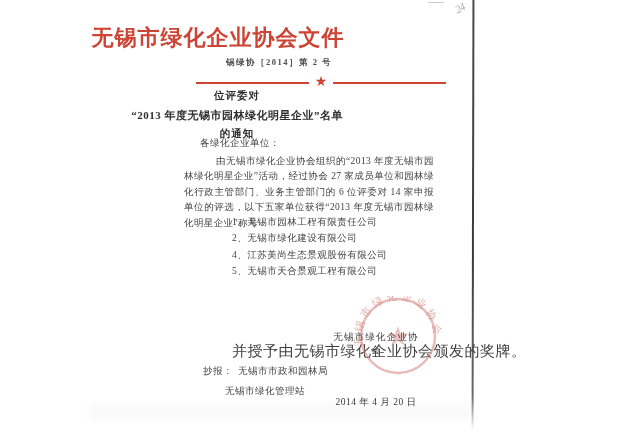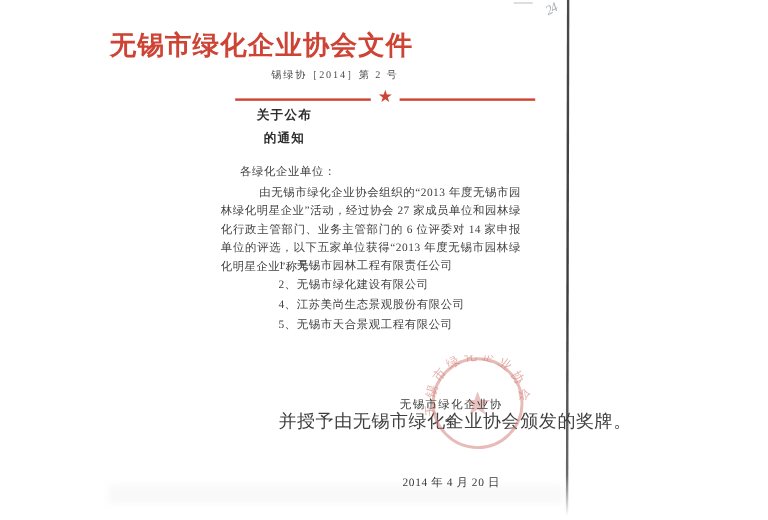--- a/index.html
+++ b/index.html
@@ -16,21 +16,21 @@
     position:absolute;left:455px;top:2px;color:#9aa0a6;font-size:11px;
     font-style:italic;transform:rotate(-28deg);letter-spacing:-1px;opacity:.85;
   }
   .artifact-line{position:absolute;left:428px;top:2px;width:16px;height:1px;background:#c9c9c9;}
   .red-title{
     position:absolute;left:1px;top:23px;width:434px;margin:0;text-align:center;
     font-size:22px;font-weight:bold;letter-spacing:1px;
   }
   .doc-number{
     position:absolute;left:0;top:57px;width:558px;text-align:center;
-    font-size:8.5px;color:#4c4c4c;letter-spacing:1.5px;
+    font-size:8.5px;color:#4c4c4c;letter-spacing:1.5px;font-weight:bold;
   }
   .divider{
     position:absolute;left:196px;top:74px;width:250px;height:18px;
     display:flex;align-items:center;justify-content:center;
   }
   .divider .hline{flex:1;height:1.4px;}
   .divider .star{font-size:14px;line-height:14px;padding:0 6px;position:relative;top:-1px;}
   .subject{position:absolute;left:60px;top:89px;width:354px;text-align:center;color:#2e2e2e;}
   .subject .s1{font-size:10.5px;font-weight:bold;letter-spacing:1px;}
   .subject .s2{font-size:11px;font-weight:bold;margin-top:4.5px;letter-spacing:.5px;}
@@ -74,21 +74,22 @@
 
   <div class="doc-number">锡绿协［2014］第 2 号</div>
 
   <div class="divider">
     <span class="hline" style="background:#cd4334;"></span>
     <span class="star" style="color:#cd4334;">★</span>
     <span class="hline" style="background:#cd4334;"></span>
   </div>
 
   <div class="subject">
-    <div class="s1">关于公布</div>
+    <div class="s1">位评委对</div>
+    <div class="s2">“2013 年度无锡市园林绿化明星企业”名单</div>
     <div class="s3">的通知</div>
   </div>
 
   <div class="salutation">各绿化企业单位：</div>
 
   <p class="para">由无锡市绿化企业协会组织的“2013 年度无锡市园林绿化明星企业”活动，经过协会 27 家成员单位和园林绿化行政主管部门、业务主管部门的 6 位评委对 14 家申报单位的评选，以下五家单位获得“2013 年度无锡市园林绿化明星企业”称号：</p>
 
   <div class="companies">
     <div class="item">1、无锡市园林工程有限责任公司</div>
     <div class="item">2、无锡市绿化建设有限公司</div>
@@ -103,16 +104,22 @@
     <path id="sealArcPath" d="M 13 54 A 36 36 0 1 1 79 54" fill="none"></path>
     <text font-size="10.5" fill="#d4837d" opacity="0.65" letter-spacing="3.5" font-family="Liberation Serif, DejaVu Serif, serif">
       <textPath href="#sealArcPath" startOffset="4">无锡市绿化企业协会</textPath>
     </text>
     <polygon points="46,30 48.6,37.4 56.5,37.4 50.2,42.1 52.6,49.6 46,45 39.4,49.6 41.8,42.1 35.5,37.4 43.4,37.4" fill="#d4837d" opacity="0.5"></polygon>
   </svg>
 
   <div class="sig-org">无锡市绿化企业协会</div>
   <div class="sig-date">2014 年 4 月 20 日</div>
 
+  <div class="cc">
+    <div class="row1">
+      <span class="label">抄报：</span><span>无锡市市政和园林局</span>
+    </div>
+    <div class="row2">无锡市绿化管理站</div>
+  </div>
 
   <div class="bottom-smudge"></div>
 
 </div>
 
 </body></html>

